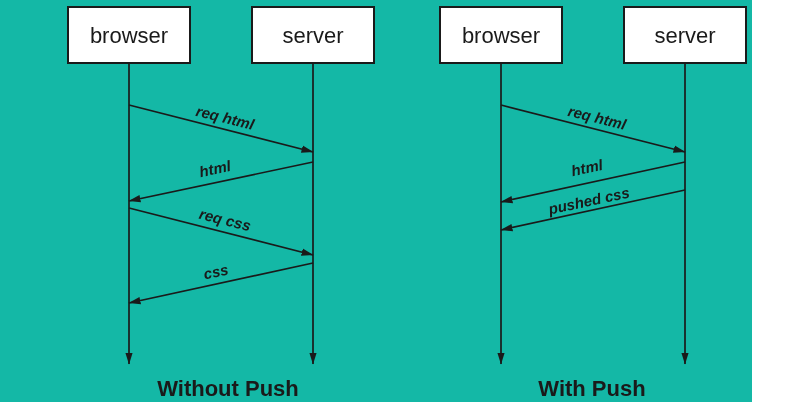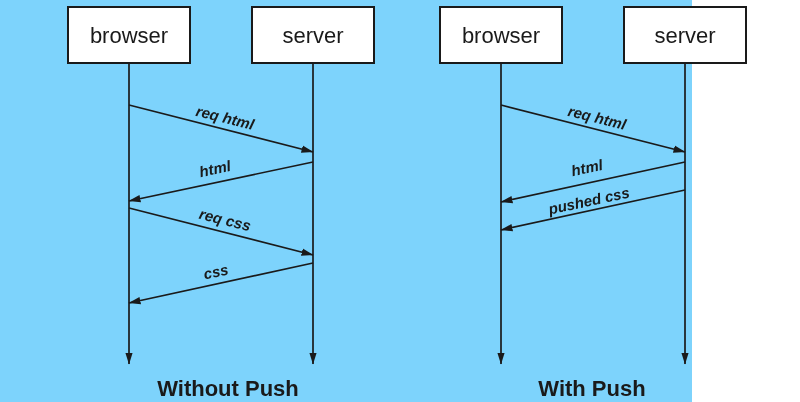--- a/index.html
+++ b/index.html
@@ -2,23 +2,23 @@
 <html><head>
 <meta charset="utf-8">
 <style>
   html, body {
     margin: 0;
     padding: 0;
     background: #ffffff;
   }
   .stage {
     position: relative;
-    width: 692px;
+    width: 752px;
     height: 402px;
-    background: #7dd3fc;
+    background: #14b8a6;
     font-family: "Liberation Sans", sans-serif;
   }
   svg { display: block; }
   .actor-box {
     fill: #ffffff;
     stroke: #1a1a1a;
     stroke-width: 2;
   }
   .actor-label {
     font-family: "Liberation Sans", sans-serif;

